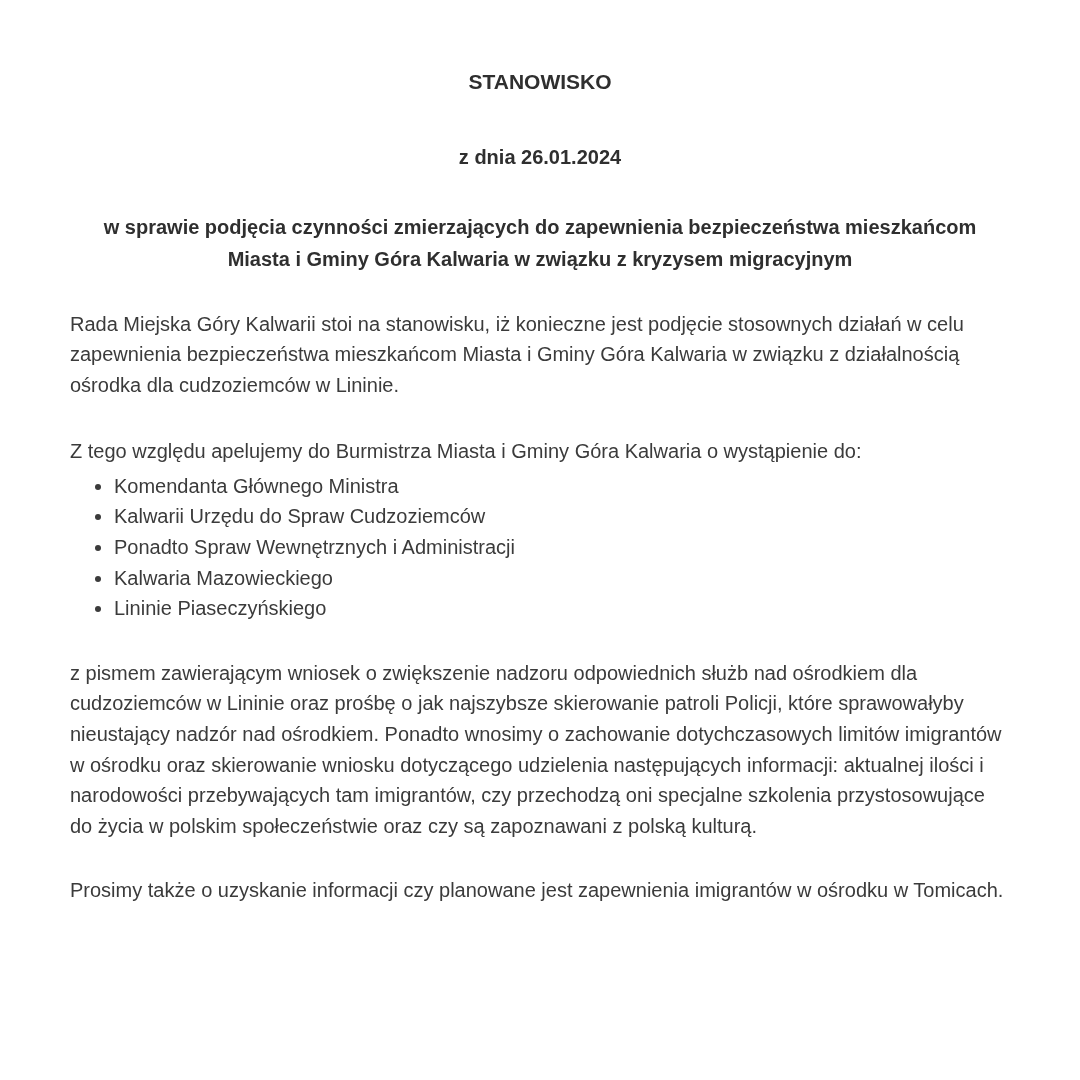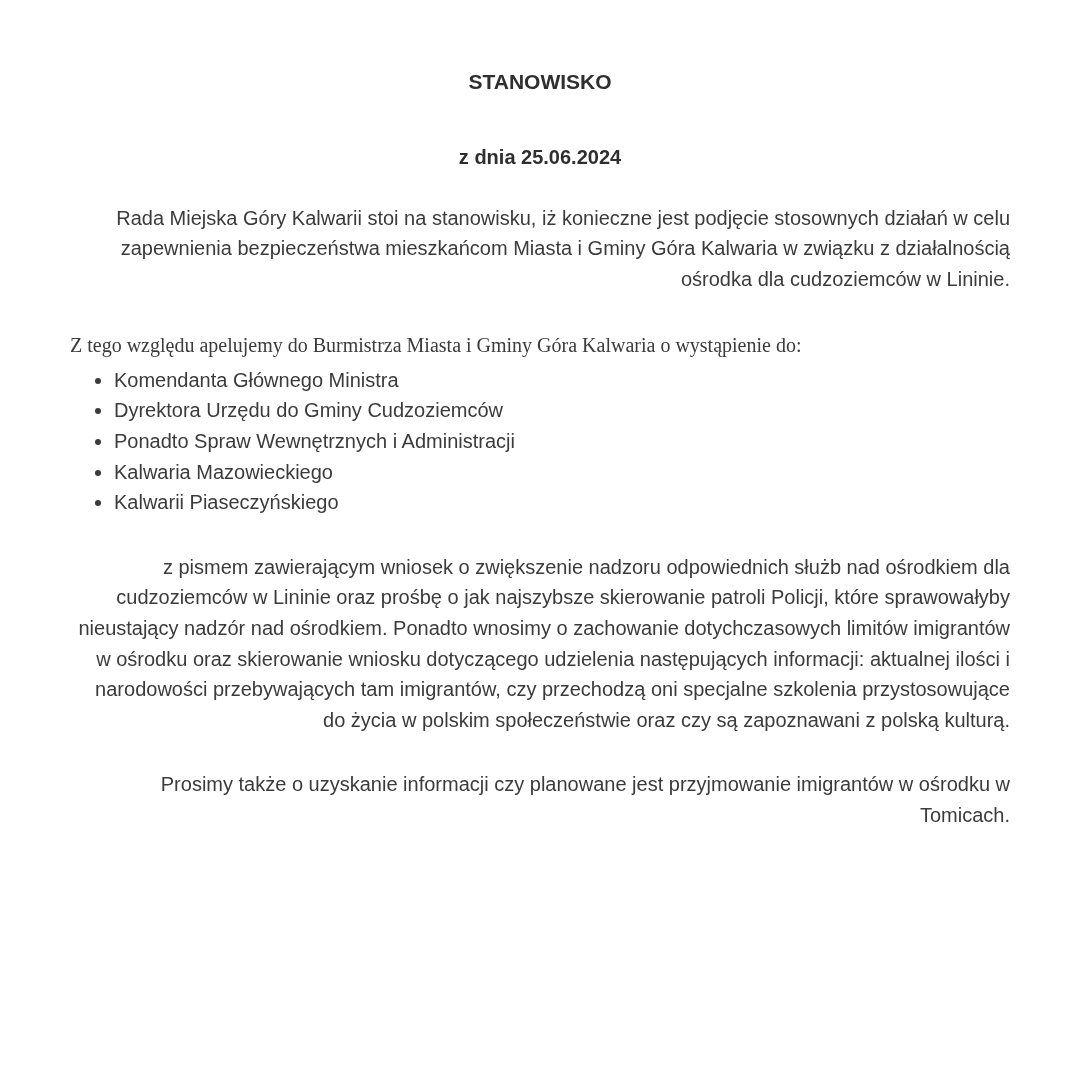--- a/index.html
+++ b/index.html
@@ -42,30 +42,29 @@
     font-size: 20px;
     line-height: 1.6;
     color: #2f2f2f;
     margin: 42px auto 0 auto;
     max-width: 950px;
   }
   .para {
     font-size: 20px;
     line-height: 1.53;
     margin: 34px 0 0 0;
-    text-align: right;
+    text-align: left;
   }
   .recipients-block {
     margin: 36px 0 0 0;
   }
   .recipients-lead {
     font-size: 20px;
     line-height: 1.53;
     margin: 0;
-    font-family: Liberation Serif, serif;
   }
   ul.recipients {
     margin: 4px 0 0 0;
     padding: 0 0 0 44px;
     list-style: disc;
   }
   ul.recipients li {
     font-size: 20px;
     line-height: 1.53;
     margin: 0;
@@ -73,33 +72,34 @@
 </style>
 </head>
 <body>
 
 <div class="page">
 
   <h1 class="doc-title">
     <span>STANOWISKO</span><br>
   </h1>
 
-  <p class="doc-date">z dnia 25.06.2024</p>
+  <p class="doc-date">z dnia 26.01.2024</p>
 
+  <p class="doc-subject">w sprawie podjęcia czynności zmierzających do zapewnienia bezpieczeństwa mieszkańcom Miasta i Gminy Góra Kalwaria w związku z kryzysem migracyjnym</p>
 
   <p class="para">Rada Miejska Góry Kalwarii stoi na stanowisku, iż konieczne jest podjęcie stosownych działań w celu zapewnienia bezpieczeństwa mieszkańcom Miasta i Gminy Góra Kalwaria w związku z działalnością ośrodka dla cudzoziemców w Lininie.</p>
 
   <div class="recipients-block">
     <p class="recipients-lead">Z tego względu apelujemy do Burmistrza Miasta i Gminy Góra Kalwaria o wystąpienie do:</p>
     <ul class="recipients">
       <li>Komendanta Głównego Ministra</li>
-      <li>Dyrektora Urzędu do Gminy Cudzoziemców</li>
+      <li>Kalwarii Urzędu do Spraw Cudzoziemców</li>
       <li>Ponadto Spraw Wewnętrznych i Administracji</li>
       <li>Kalwaria Mazowieckiego</li>
-      <li>Kalwarii Piaseczyńskiego</li>
+      <li>Lininie Piaseczyńskiego</li>
     </ul>
   </div>
 
   <p class="para">z pismem zawierającym wniosek o zwiększenie nadzoru odpowiednich służb nad ośrodkiem dla cudzoziemców w Lininie oraz prośbę o jak najszybsze skierowanie patroli Policji, które sprawowałyby nieustający nadzór nad ośrodkiem. Ponadto wnosimy o zachowanie dotychczasowych limitów imigrantów w ośrodku oraz skierowanie wniosku dotyczącego udzielenia następujących informacji: aktualnej ilości i narodowości przebywających tam imigrantów, czy przechodzą oni specjalne szkolenia przystosowujące do życia w polskim społeczeństwie oraz czy są zapoznawani z polską kulturą.</p>
 
-  <p class="para">Prosimy także o uzyskanie informacji czy planowane jest przyjmowanie imigrantów w ośrodku w Tomicach.</p>
+  <p class="para">Prosimy także o uzyskanie informacji czy planowane jest zapewnienia imigrantów w ośrodku w Tomicach.</p>
 
 </div>
 
 </body></html>

